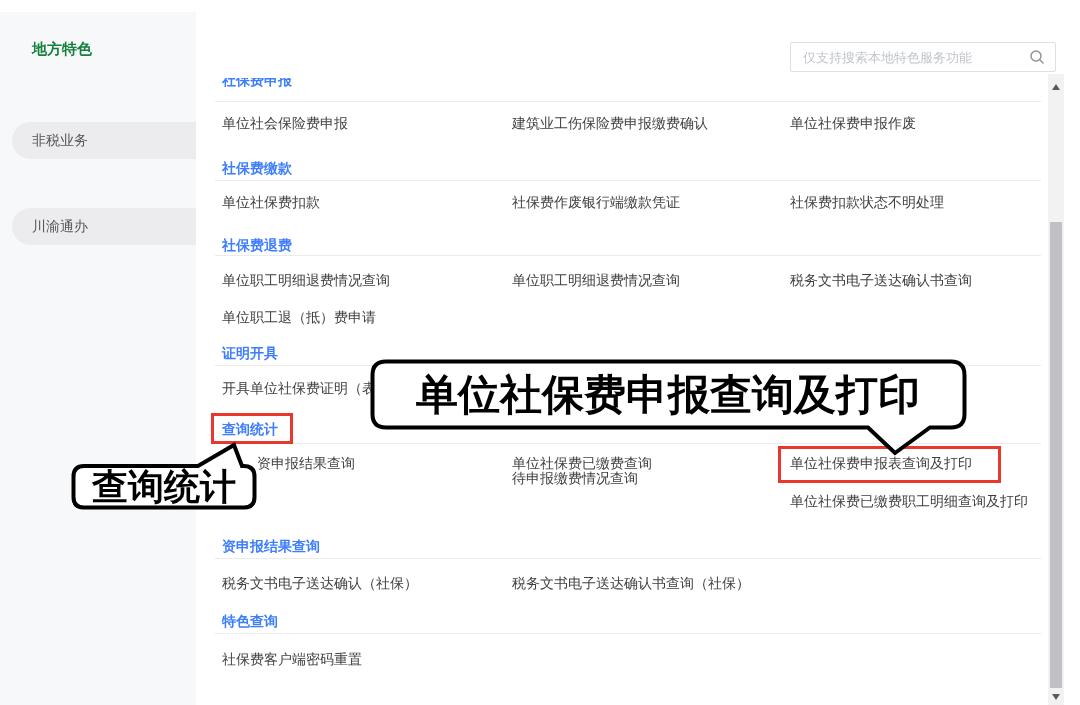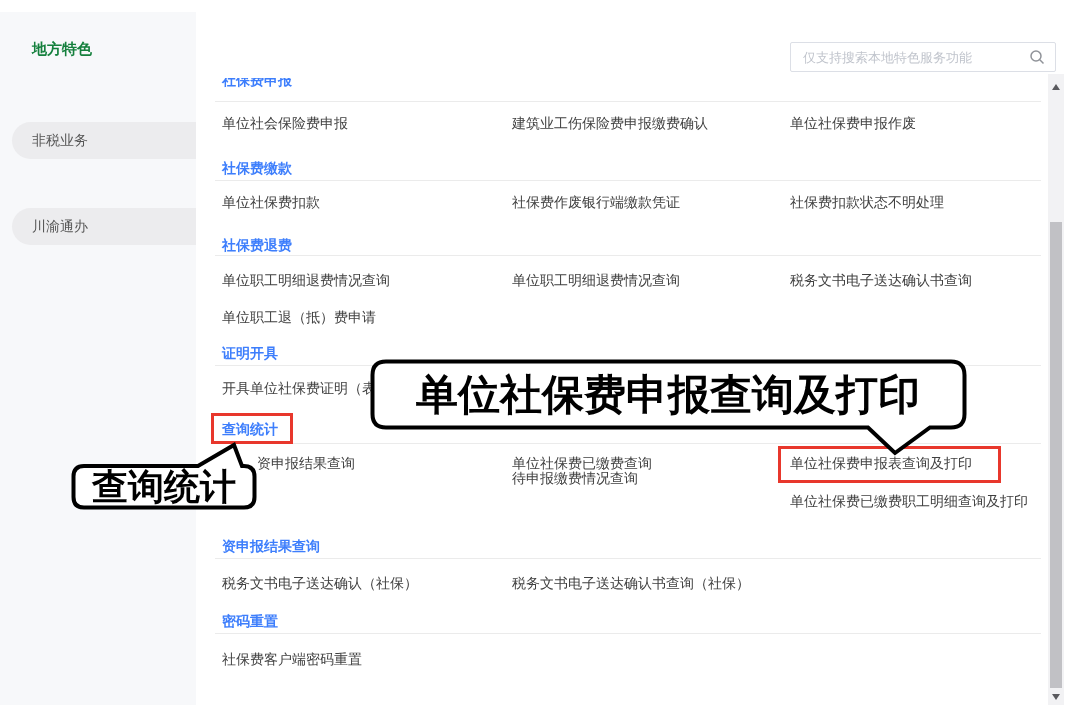--- a/index.html
+++ b/index.html
@@ -92,21 +92,21 @@
   <div class="svc c2" style="top:455px">单位社保费已缴费查询</div>
   <div class="svc c3" style="top:455px">单位社保费申报表查询及打印</div>
   <div class="svc c2" style="top:470px">待申报缴费情况查询</div>
   <div class="svc c3" style="top:493px">单位社保费已缴费职工明细查询及打印</div>
 
   <div class="sec-title" style="top:538px">资申报结果查询</div>
   <div class="sec-divider" style="top:558px"></div>
   <div class="svc c1" style="top:575px">税务文书电子送达确认（社保）</div>
   <div class="svc c2" style="top:575px">税务文书电子送达确认书查询（社保）</div>
 
-  <div class="sec-title" style="top:613px">密码重置</div>
+  <div class="sec-title" style="top:613px">特色查询</div>
   <div class="sec-divider" style="top:633px"></div>
   <div class="svc c1" style="top:651px">社保费客户端密码重置</div>
 
   <div id="clip-overlay"></div>
 
   <div id="search-box">
     <input id="search-input" type="text" placeholder="仅支持搜索本地特色服务功能" style="">
     <svg id="search-icon" viewBox="0 0 16 16">
       <circle cx="7" cy="7" r="5" fill="none" stroke="#909399" stroke-width="1.5"></circle>
       <line x1="10.8" y1="10.8" x2="14.5" y2="14.5" stroke="#909399" stroke-width="1.5"></line>

